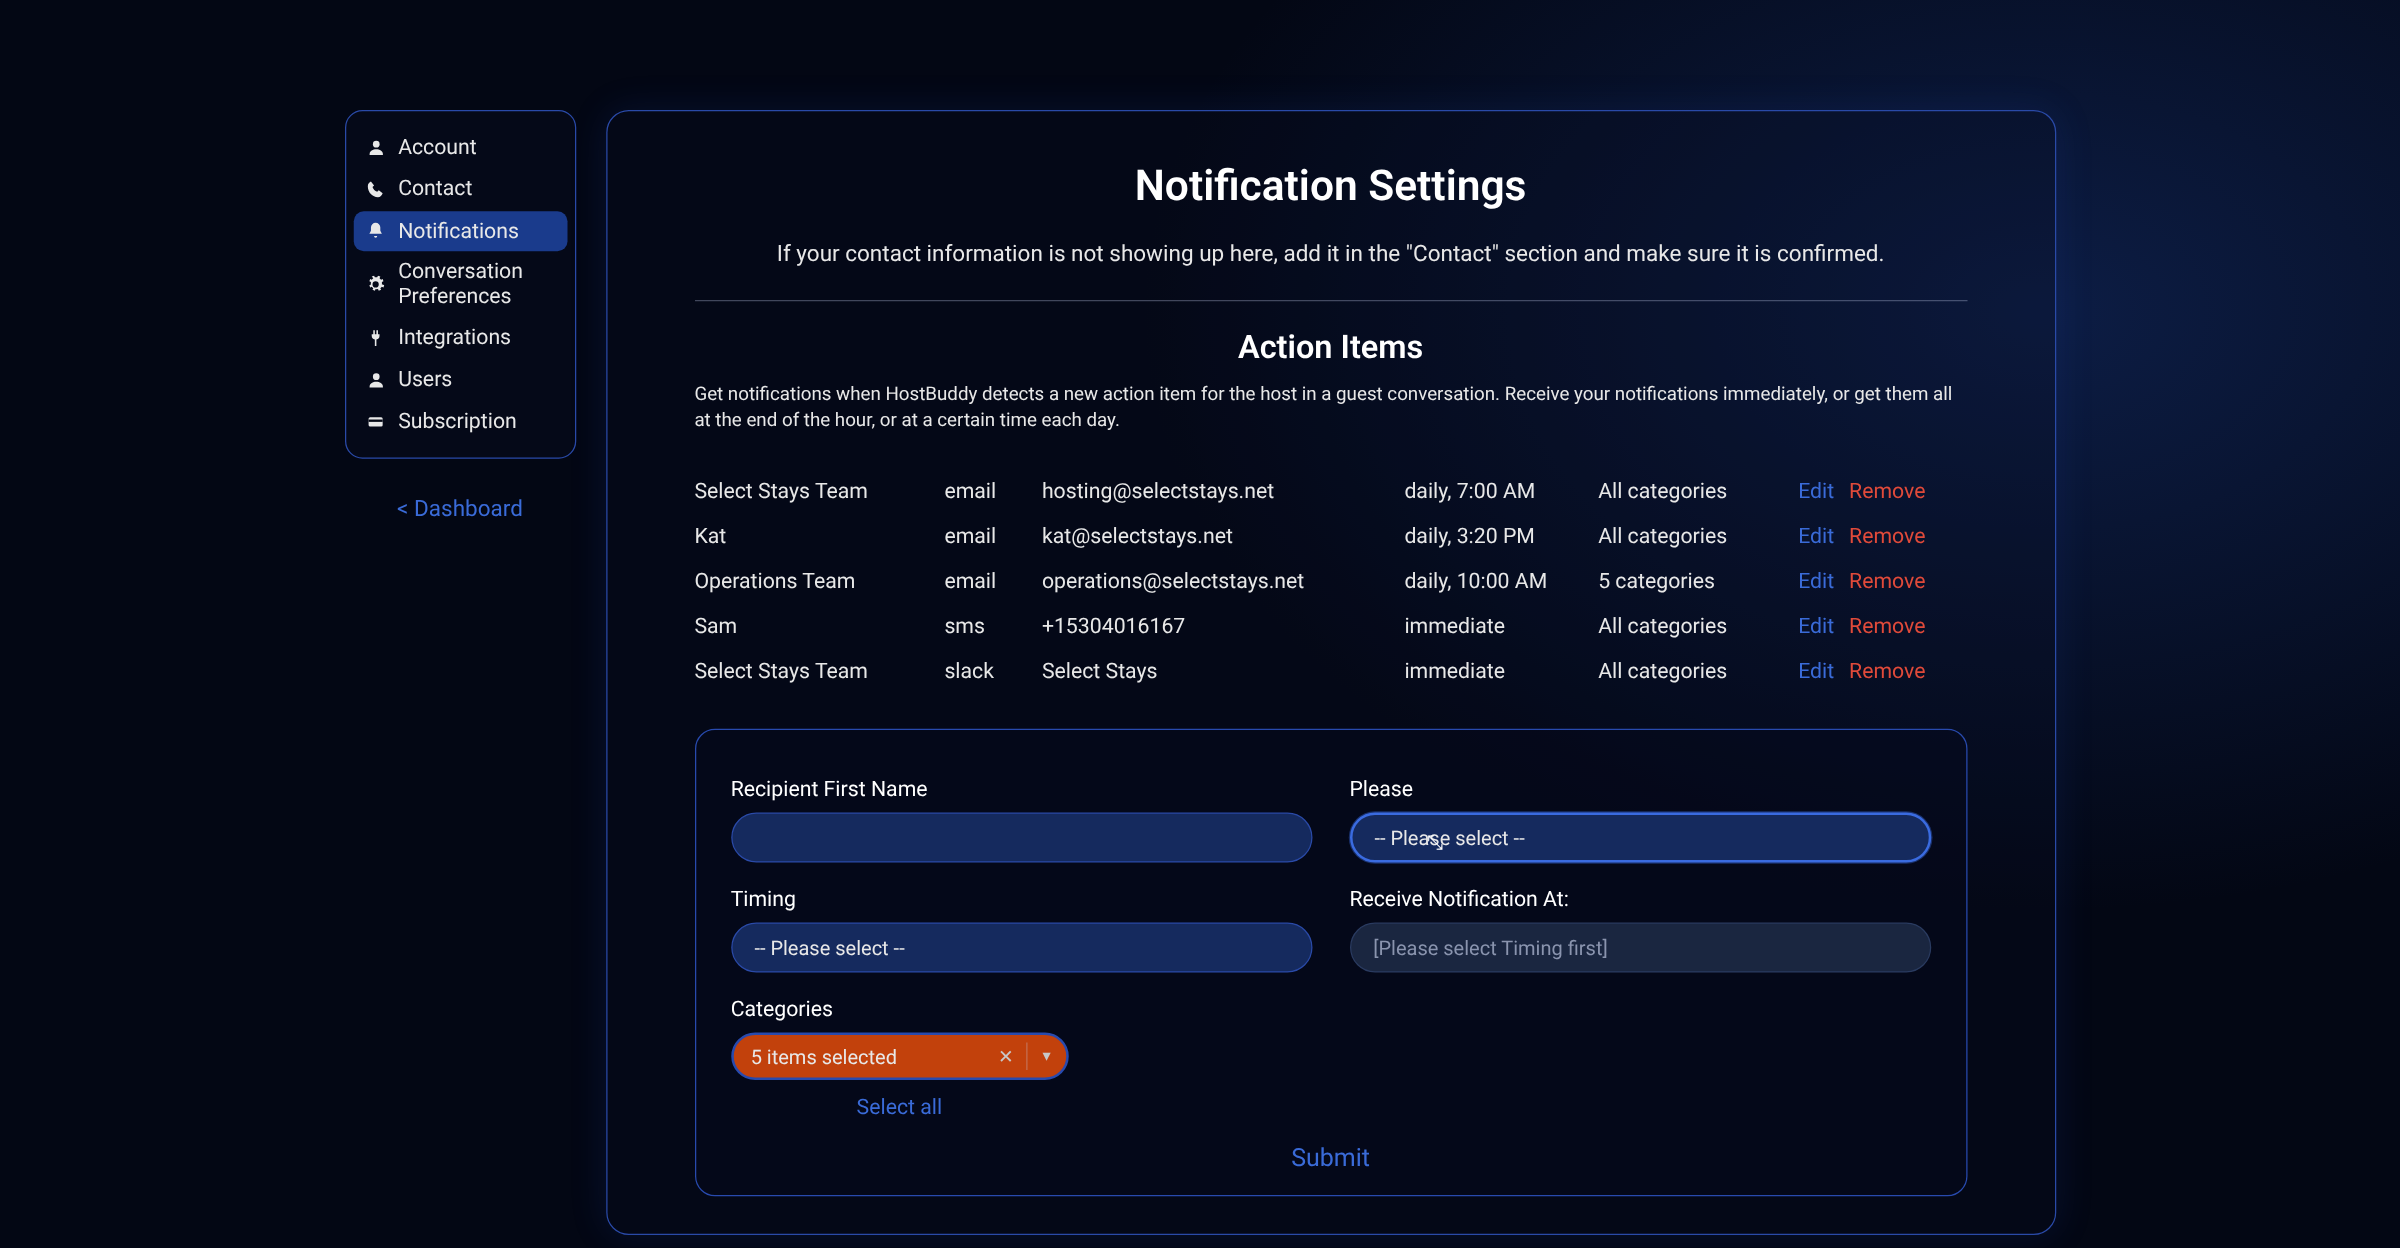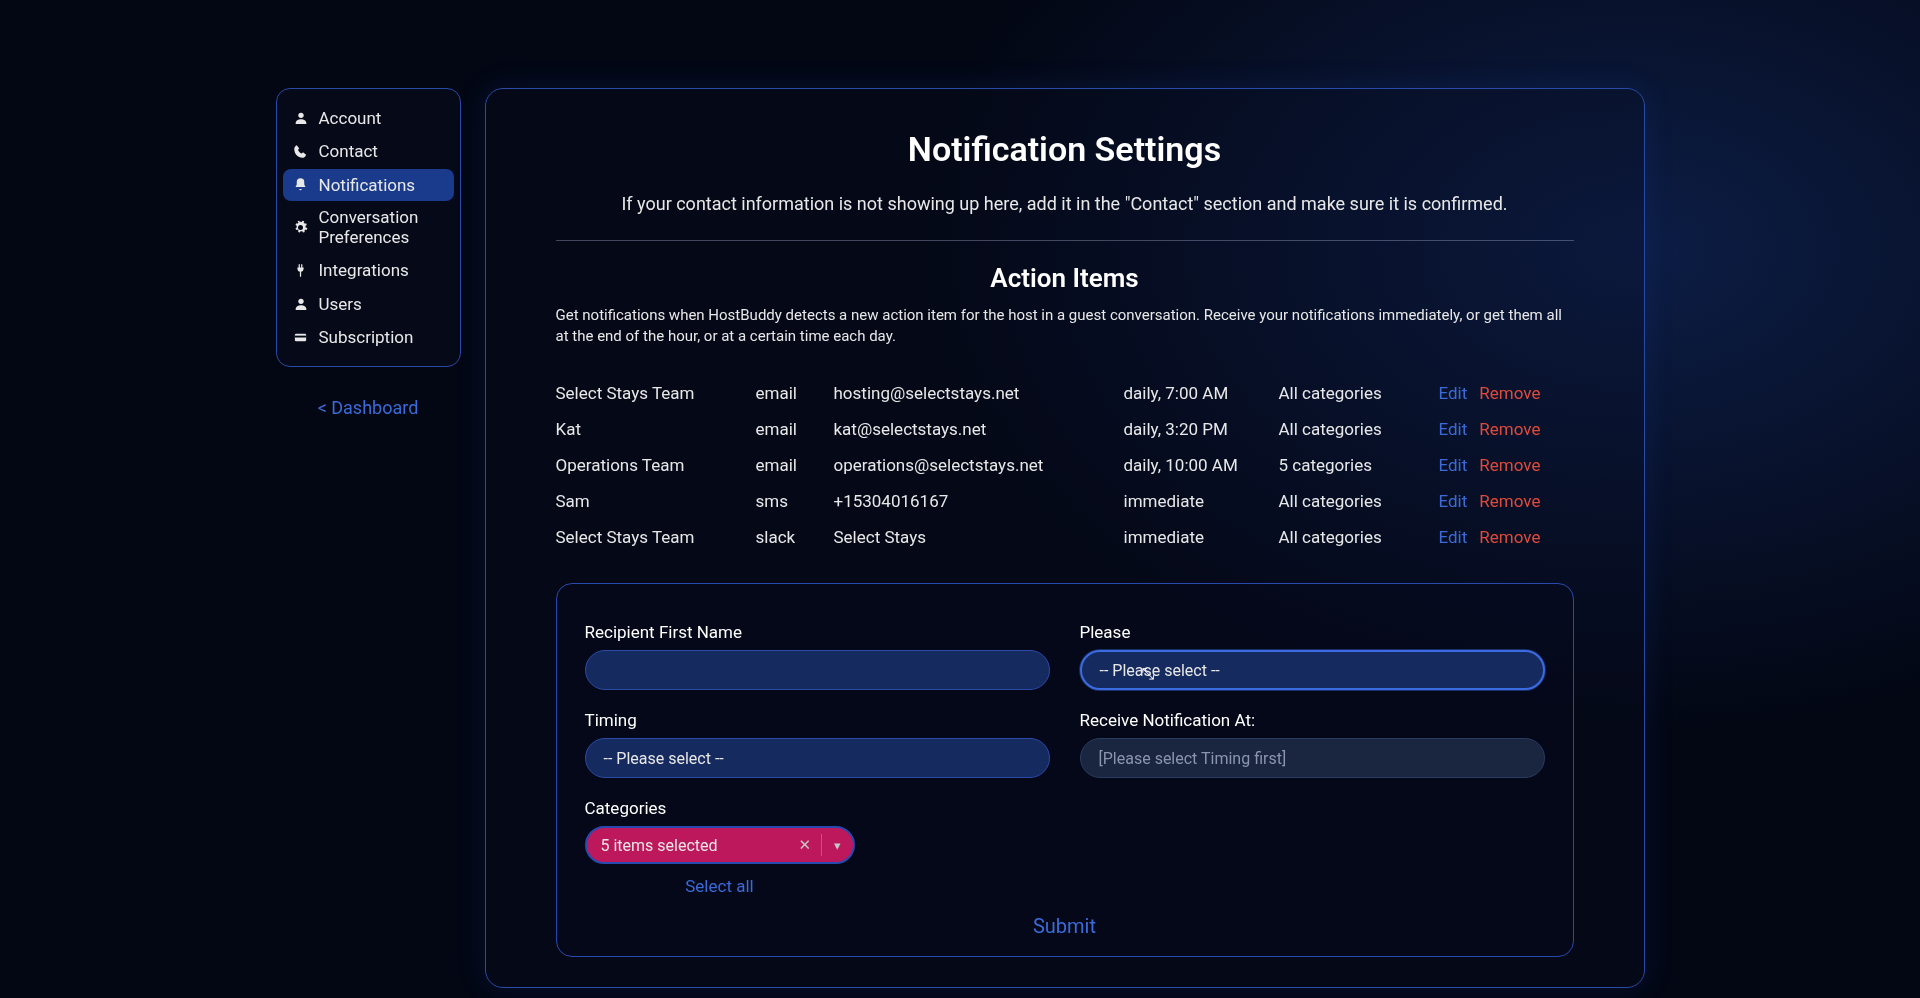--- a/index.html
+++ b/index.html
@@ -172,21 +172,21 @@
     display: flex;
     align-items: flex-start;
     gap: 0;
   }
   .categories-field {
     display: flex;
     flex-direction: column;
     gap: 8px;
   }
   .multiselect {
-    background: #be185d;
+    background: #c2410c;
     border: 2px solid #284aae;
     border-radius: 20px;
     height: 38px;
     display: inline-flex;
     align-items: center;
     font-size: 16px;
     width: 270px;
     overflow: hidden;
   }
   .multiselect .value {

